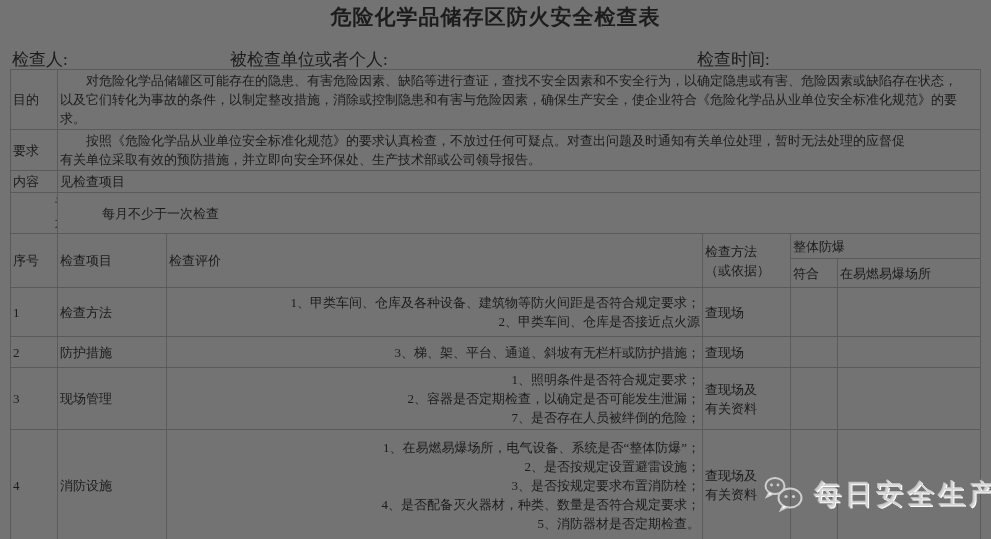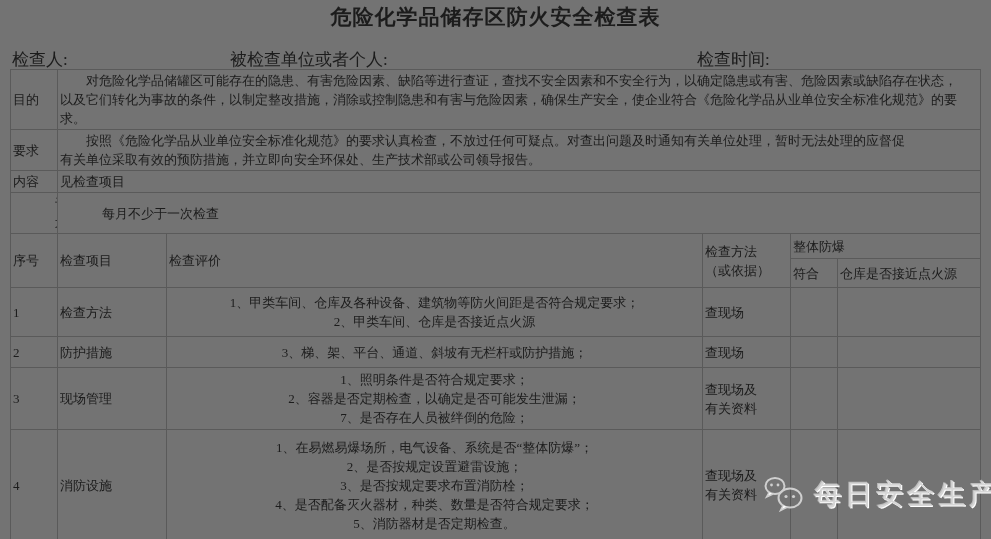--- a/index.html
+++ b/index.html
@@ -29,21 +29,21 @@
   .checklist td{
     border:1px solid #5a5a5a;
     font-size:13px;line-height:19px;
     padding:1px 2px;
     vertical-align:middle;
     overflow:hidden;
   }
   .c{}
   .pre{white-space:pre-line;margin-top:28px;}
   .info-text{padding:1px 8px;text-indent:2em;text-align:left;}
-  .standard{padding:2px 6px 2px 8px;line-height:20.5px;text-align:center;}
+  .standard{padding:2px 6px 2px 8px;line-height:20.5px;text-align:right;}
   .method{padding:1px 4px;line-height:18px;}
   .r-purpose td{height:39px;}
   .r-require td{height:37px;}
   .r-content td{height:17px;}
   .r-plan td{height:21px;padding-left:44px;}
   .r-hdr1 td{height:22px;}
   .r-hdr2 td{height:26px;}
   .r-item1 td{height:46px;}
   .r-item2 td{height:28px;}
   .r-item3 td{height:59px;}
@@ -111,21 +111,21 @@
     <tr class="r-hdr1">
       <td rowspan="2" class="c">序号</td>
       <td rowspan="2" class="c">检查项目</td>
       <td rowspan="2" class="c">检查评价</td>
       <td rowspan="2" class="c pre">检查方法
 （或依据）</td>
       <td colspan="2" class="c">整体防爆</td>
     </tr>
     <tr class="r-hdr2">
       <td class="c">符合</td>
-      <td class="c">仓库是否接近点火源</td>
+      <td class="c">在易燃易爆场所</td>
     </tr>
 
     <tr class="r-item1">
       <td class="c">1</td>
       <td class="c">检查方法</td>
       <td class="standard pre">1、甲类车间、仓库及各种设备、建筑物等防火间距是否符合规定要求；
 2、甲类车间、仓库是否接近点火源</td>
       <td class="c method pre">查现场</td>
       <td class="c"></td>
       <td class="c"></td>

